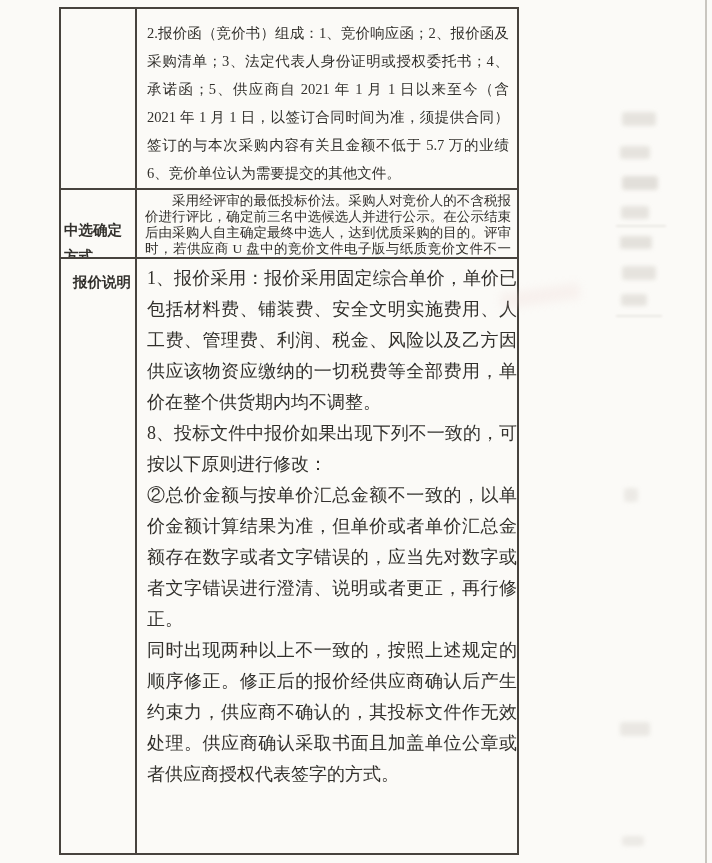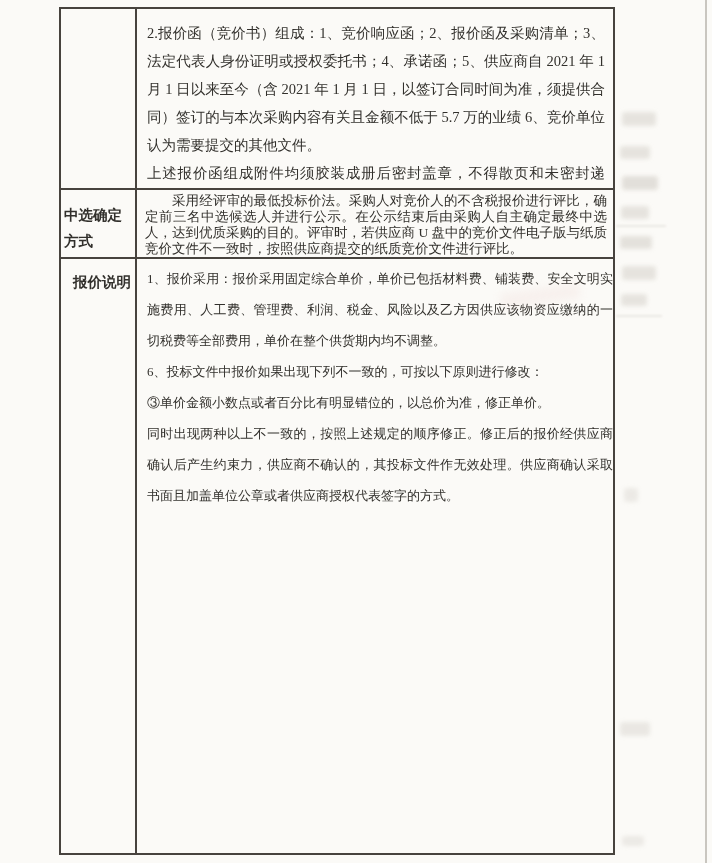--- a/index.html
+++ b/index.html
@@ -14,21 +14,21 @@
     background: #fbfaf7;
     overflow: hidden;
     font-family: "Liberation Serif", "DejaVu Serif", serif;
     color: #32302c;
   }
   
   .doc-table {
     position: absolute;
     left: 59px;
     top: 7px;
-    width: 556px;
+    width: 460px;
     height: 848px;
     box-sizing: border-box;
     border: 2px solid #47433e;
     display: flex;
     flex-direction: column;
   }
   .trow {
     display: flex;
     flex-direction: row;
     box-sizing: border-box;
@@ -40,21 +40,21 @@
   .trow.r3 { flex: 1; }
   .hcell {
     width: 76px;
     flex: 0 0 76px;
     box-sizing: border-box;
     border-right: 2px solid #47433e;
     font-weight: bold;
     font-size: 14.5px;
     overflow: hidden;
   }
-  .r2 .hcell { padding: 12px 1px 0 3px; line-height: 26px; }
+  .r2 .hcell { padding: 27px 1px 0 3px; line-height: 26px; }
   .r3 .hcell { padding: 11px 1px 12px 12px; line-height: 24px; }
   .ccell {
     flex: 1 1 auto;
     box-sizing: border-box;
     overflow: hidden;
     text-align: justify;
   }
   .ccell p { margin: 0; }
   .r1 .ccell {
     padding: 10px 8px 0 10px;
@@ -62,21 +62,21 @@
     line-height: 28px;
   }
   .r2 .ccell {
     padding: 3px 6px 0 8px;
     font-size: 13.5px;
     line-height: 16px;
   }
   .r2 .ccell p.indent { text-indent: 2em; }
   .r3 .ccell {
     padding: 4px 0 0 10px;
-    font-size: 13px;
+    font-size: 18px;
     line-height: 31px;
     font-family: Liberation Serif, serif;
   }
   
   .artifacts { position: absolute; left: 616px; top: 0; width: 96px; height: 863px; pointer-events: none; }
   .smudge {
     position: absolute;
     background: #d6d2cb;
     opacity: 0.55;
     filter: blur(2px);
@@ -137,22 +137,22 @@
       <div class="hcell">中选确定方式</div>
       <div class="ccell">
         <p class="indent">采用经评审的最低投标价法。采购人对竞价人的不含税报价进行评比，确定前三名中选候选人并进行公示。在公示结束后由采购人自主确定最终中选人，达到优质采购的目的。评审时，若供应商 U 盘中的竞价文件电子版与纸质竞价文件不一致时，按照供应商提交的纸质竞价文件进行评比。</p>
       </div>
     </div>
 
     <div class="trow r3">
       <div class="hcell">报价说明</div>
       <div class="ccell">
         <p>1、报价采用：报价采用固定综合单价，单价已包括材料费、铺装费、安全文明实施费用、人工费、管理费、利润、税金、风险以及乙方因供应该物资应缴纳的一切税费等全部费用，单价在整个供货期内均不调整。</p>
-        <p>6、投标文件中报价如果出现下列不一致的，可按以下原则进行修改：</p>
-        <p>③单价金额小数点或者百分比有明显错位的，以总价为准，修正单价。</p>
+        <p>8、投标文件中报价如果出现下列不一致的，可按以下原则进行修改：</p>
+        <p>②总价金额与按单价汇总金额不一致的，以单价金额计算结果为准，但单价或者单价汇总金额存在数字或者文字错误的，应当先对数字或者文字错误进行澄清、说明或者更正，再行修正。</p>
         <p>同时出现两种以上不一致的，按照上述规定的顺序修正。修正后的报价经供应商确认后产生约束力，供应商不确认的，其投标文件作无效处理。供应商确认采取书面且加盖单位公章或者供应商授权代表签字的方式。</p>
       </div>
     </div>
 
   </div>
 
   <div class="artifacts">
     <div class="smudge s1"></div>
     <div class="smudge s2"></div>
     <div class="smudge s3"></div>

